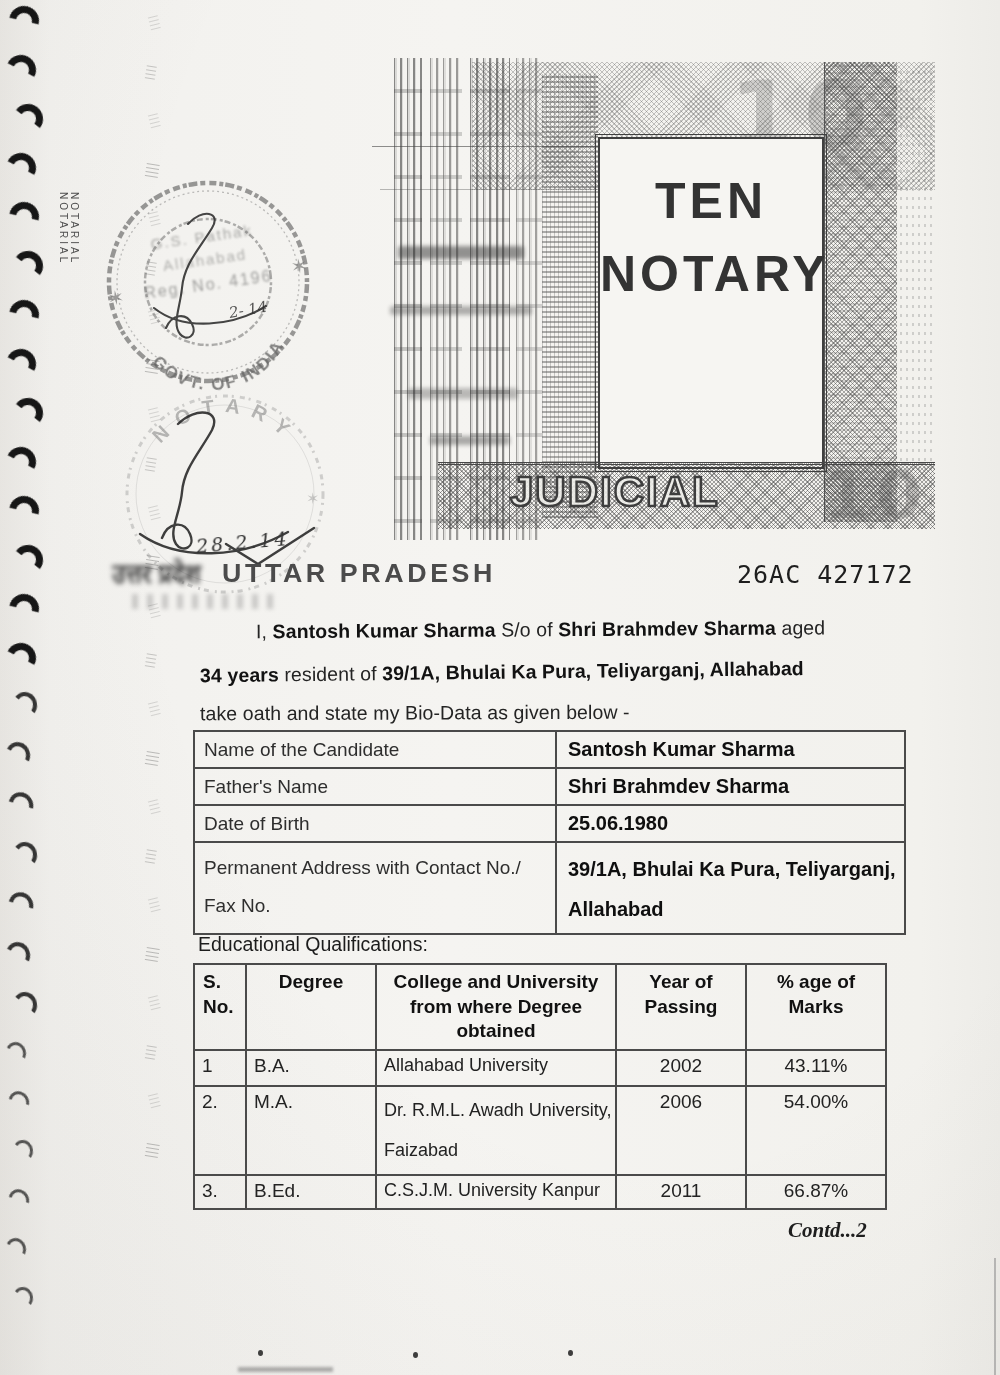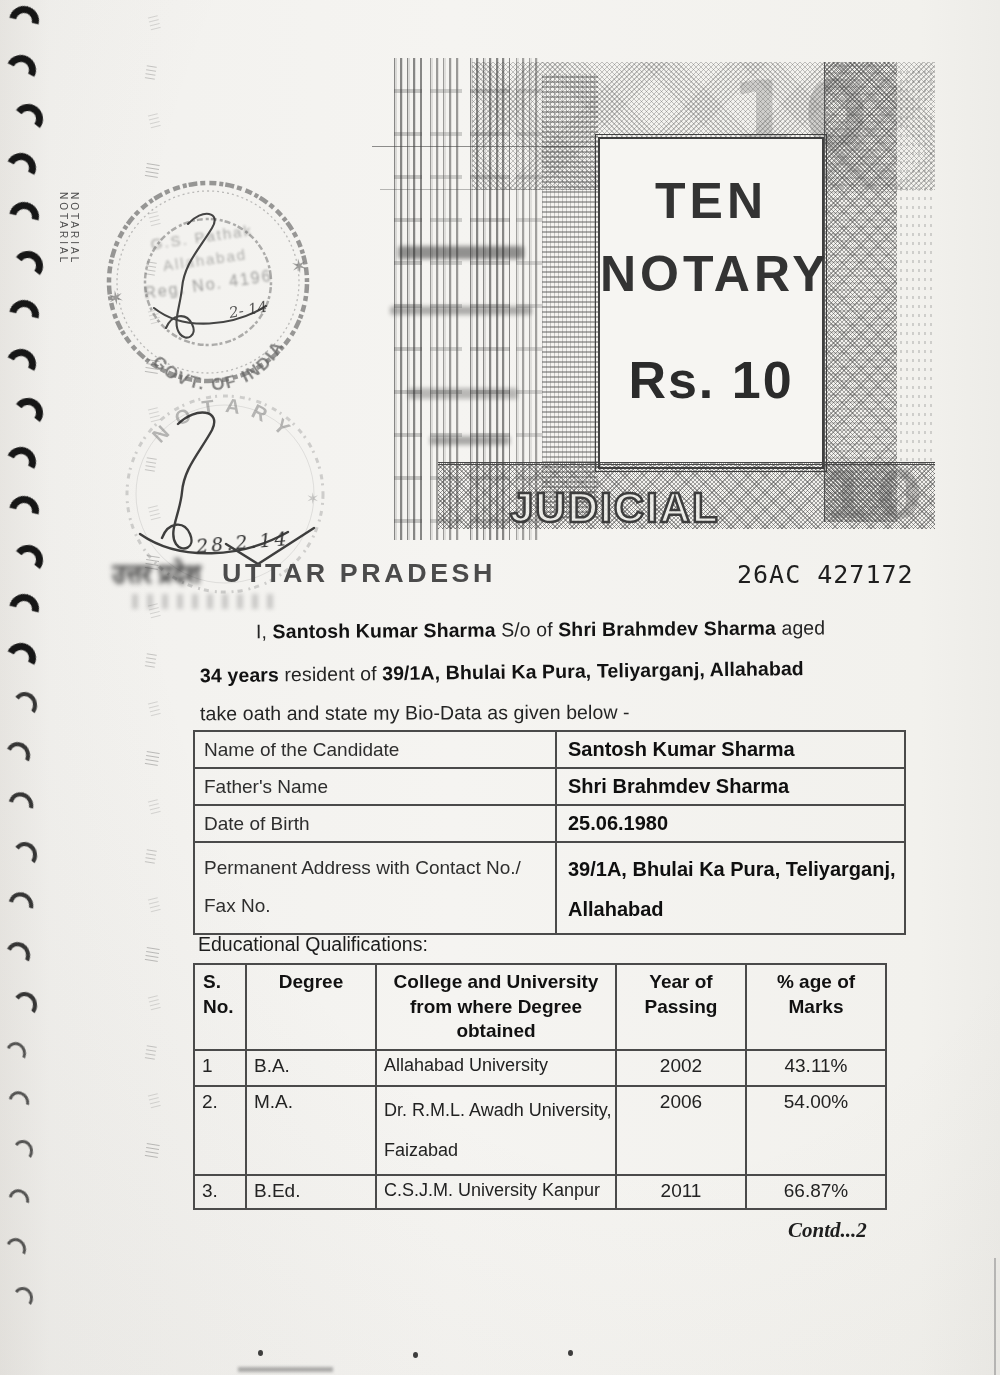--- a/index.html
+++ b/index.html
@@ -58,21 +58,21 @@
   .rs-figure{margin-top:40px;font-size:52px;font-weight:800;letter-spacing:2px;color:#2b2b2b;filter:blur(.4px);}
   .hatch-right{position:absolute;left:434px;top:4px;width:72px;height:460px;border-left:1px solid #555;
       background:repeating-linear-gradient(45deg,rgba(60,60,60,.42) 0 1px,transparent 1px 3px),
                  repeating-linear-gradient(-45deg,rgba(60,60,60,.42) 0 1px,transparent 1px 3px),
                  repeating-linear-gradient(0deg,rgba(60,60,60,.16) 0 2px,transparent 2px 7px);}
   .hatch-right-outer{position:absolute;left:508px;top:10px;width:36px;height:452px;opacity:.4;
       background:radial-gradient(rgba(80,80,80,.55) 1px,transparent 1.3px);background-size:6px 9px;}
   .judicial-band{position:absolute;left:48px;top:404px;width:497px;height:64px;border-top:3px double #474747;
       background:repeating-linear-gradient(45deg,rgba(58,58,58,.45) 0 1px,transparent 1px 3px),
                  repeating-linear-gradient(-45deg,rgba(58,58,58,.45) 0 1px,transparent 1px 3px);}
-  .judicial-text{position:absolute;left:72px;top:19px;font-size:42px;font-weight:800;letter-spacing:2px;
+  .judicial-text{position:absolute;left:72px;top:3px;font-size:42px;font-weight:800;letter-spacing:2px;
       color:rgba(240,239,235,.9);-webkit-text-stroke:2.5px #3e3e3e;filter:blur(.3px);}
   .wm-ten-band{position:absolute;right:6px;top:-8px;font-size:66px;font-weight:700;letter-spacing:7px;
       color:rgba(90,90,90,.3);font-family:"DejaVu Sans",sans-serif;}
   
   .stamp-svg{position:absolute;z-index:3;}
   .hw-date{position:absolute;left:196px;top:531px;font-family:"DejaVu Serif",serif;font-style:italic;
       font-size:19px;letter-spacing:3px;color:#333;transform:rotate(-5deg);z-index:4;filter:blur(.2px);}
   
   .state-hindi{position:absolute;left:112px;top:556px;width:112px;font-size:24px;font-weight:700;
       color:#3a3a3a;filter:blur(2.4px);transform:scaleY(1.12);white-space:nowrap;overflow:hidden;z-index:4;}
@@ -198,21 +198,20 @@
     <div class="pillar"></div>
     <div class="hatch-top"></div>
     <div class="wm-ten-top">10</div>
     <div class="hatch-right"></div>
     <div class="hatch-right-outer"></div>
     <div class="white-box">
       <div class="ten-words">
         <div>TEN</div>
         <div>NOTARY</div>
       </div>
-      <div class="rs-figure">Rs. 10</div>
     </div>
     <div class="judicial-band">
       <div class="judicial-text">JUDICIAL</div>
       <div class="wm-ten-band">10</div>
     </div>
   </div>
 
   <svg class="stamp-svg" style="left:84px;top:166px;" width="248" height="238" viewBox="0 0 248 238" xmlns="http://www.w3.org/2000/svg" xmlns:xlink="http://www.w3.org/1999/xlink">
     <g transform="rotate(-8 124 116)" opacity=".78">
       <circle cx="124" cy="116" r="99" fill="none" stroke="#3d3d3d" stroke-width="4.5" stroke-dasharray="7 3 4 2 9 3 5 4" opacity=".65"></circle>

